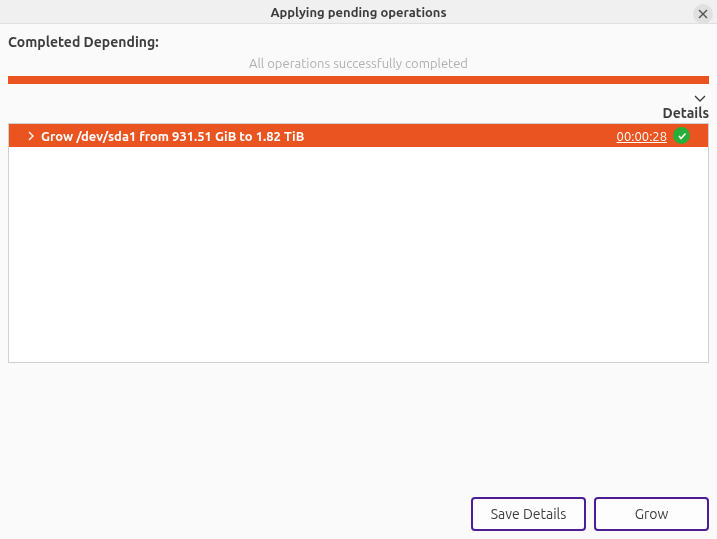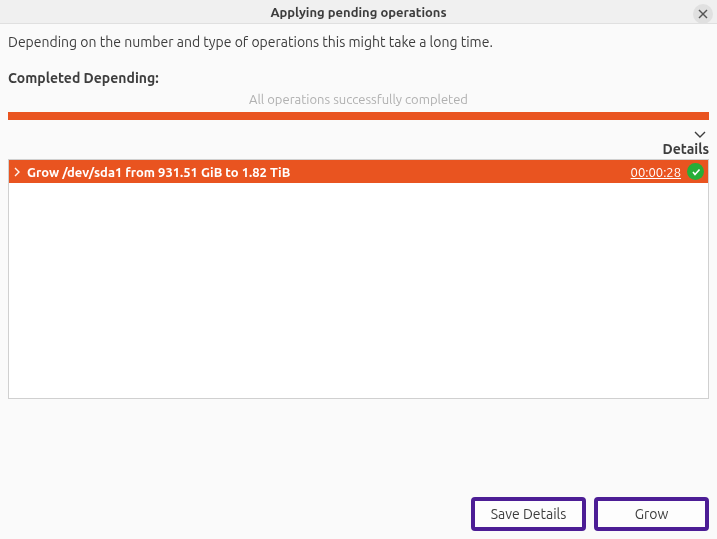--- a/index.html
+++ b/index.html
@@ -93,21 +93,21 @@
       border: 1px solid #d0d0d0;
       background: #ffffff;
       height: 240px;
       overflow: auto;
     }
     .operation-row {
       background: #e95420;
       color: #ffffff;
       display: flex;
       align-items: center;
-      padding: 3px 4px;
+      padding: 3px 18px;
       font-size: 13px;
       font-weight: bold;
     }
     .operation-row .row-chevron {
       margin-right: 6px;
       font-size: 13px;
       font-weight: normal;
       opacity: 0.95;
     }
     .operation-row .row-label {
@@ -133,21 +133,21 @@
     .footer {
       position: absolute;
       bottom: 8px;
       right: 8px;
       display: flex;
       gap: 8px;
     }
     .btn {
       min-width: 115px;
       height: 34px;
-      border: 4px solid #4c1d95;
+      border: 2px solid #4c1d95;
       background: #fdfdfd;
       border-radius: 4px;
       font-size: 14px;
       color: #3d3d3d;
       cursor: pointer;
       display: flex;
       align-items: center;
       justify-content: center;
       padding: 0 0;
     }
@@ -159,21 +159,20 @@
   <span class="titlebar-title">Applying pending operations</span>
   <div class="titlebar-close">
     <svg width="10" height="10" viewBox="0 0 10 10">
       <line x1="1" y1="1" x2="9" y2="9" stroke="#555" stroke-width="1.5"></line>
       <line x1="9" y1="1" x2="1" y2="9" stroke="#555" stroke-width="1.5"></line>
     </svg>
   </div>
 </div>
 
 <div class="content">
-  <div class="description">Depending on the number and type of operations this might take a long time.</div>
 
   <div class="section-heading">Completed Depending:</div>
 
   <div class="status-message">All operations successfully completed</div>
 
   <div class="progress-bar"></div>
 
   <div class="details-header">
     <span class="chevron">
       <svg width="12" height="10" viewBox="0 0 12 10">

